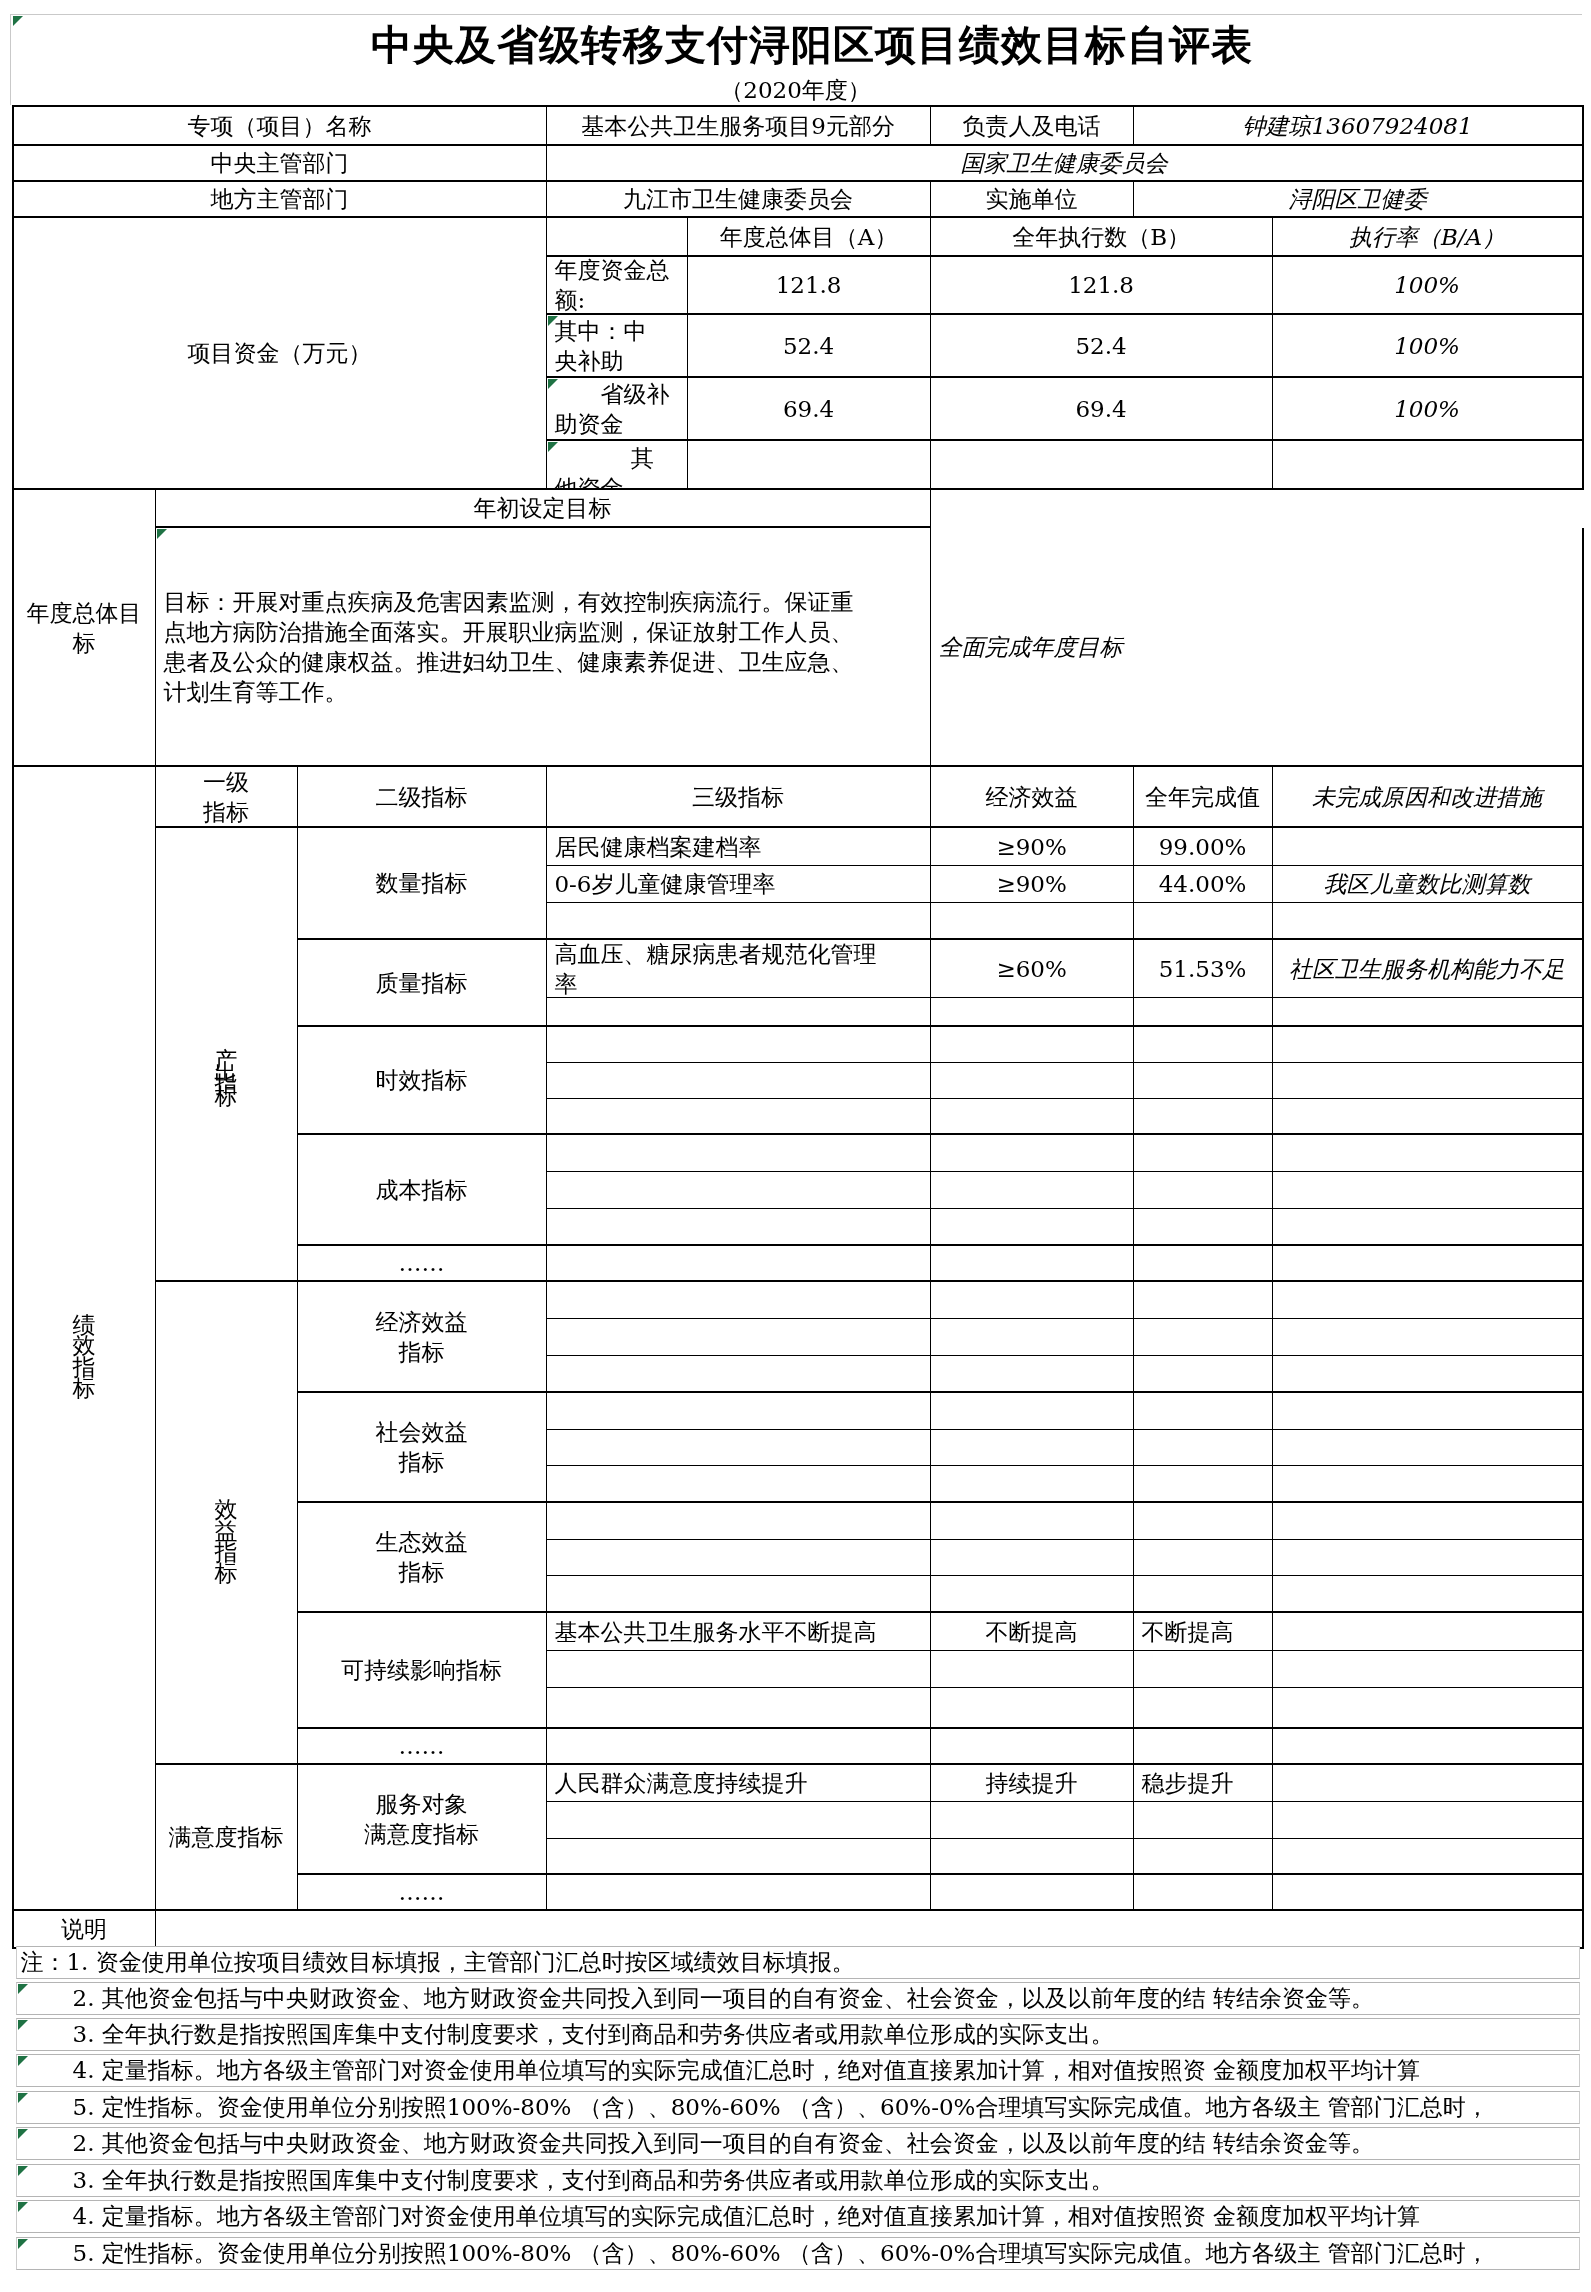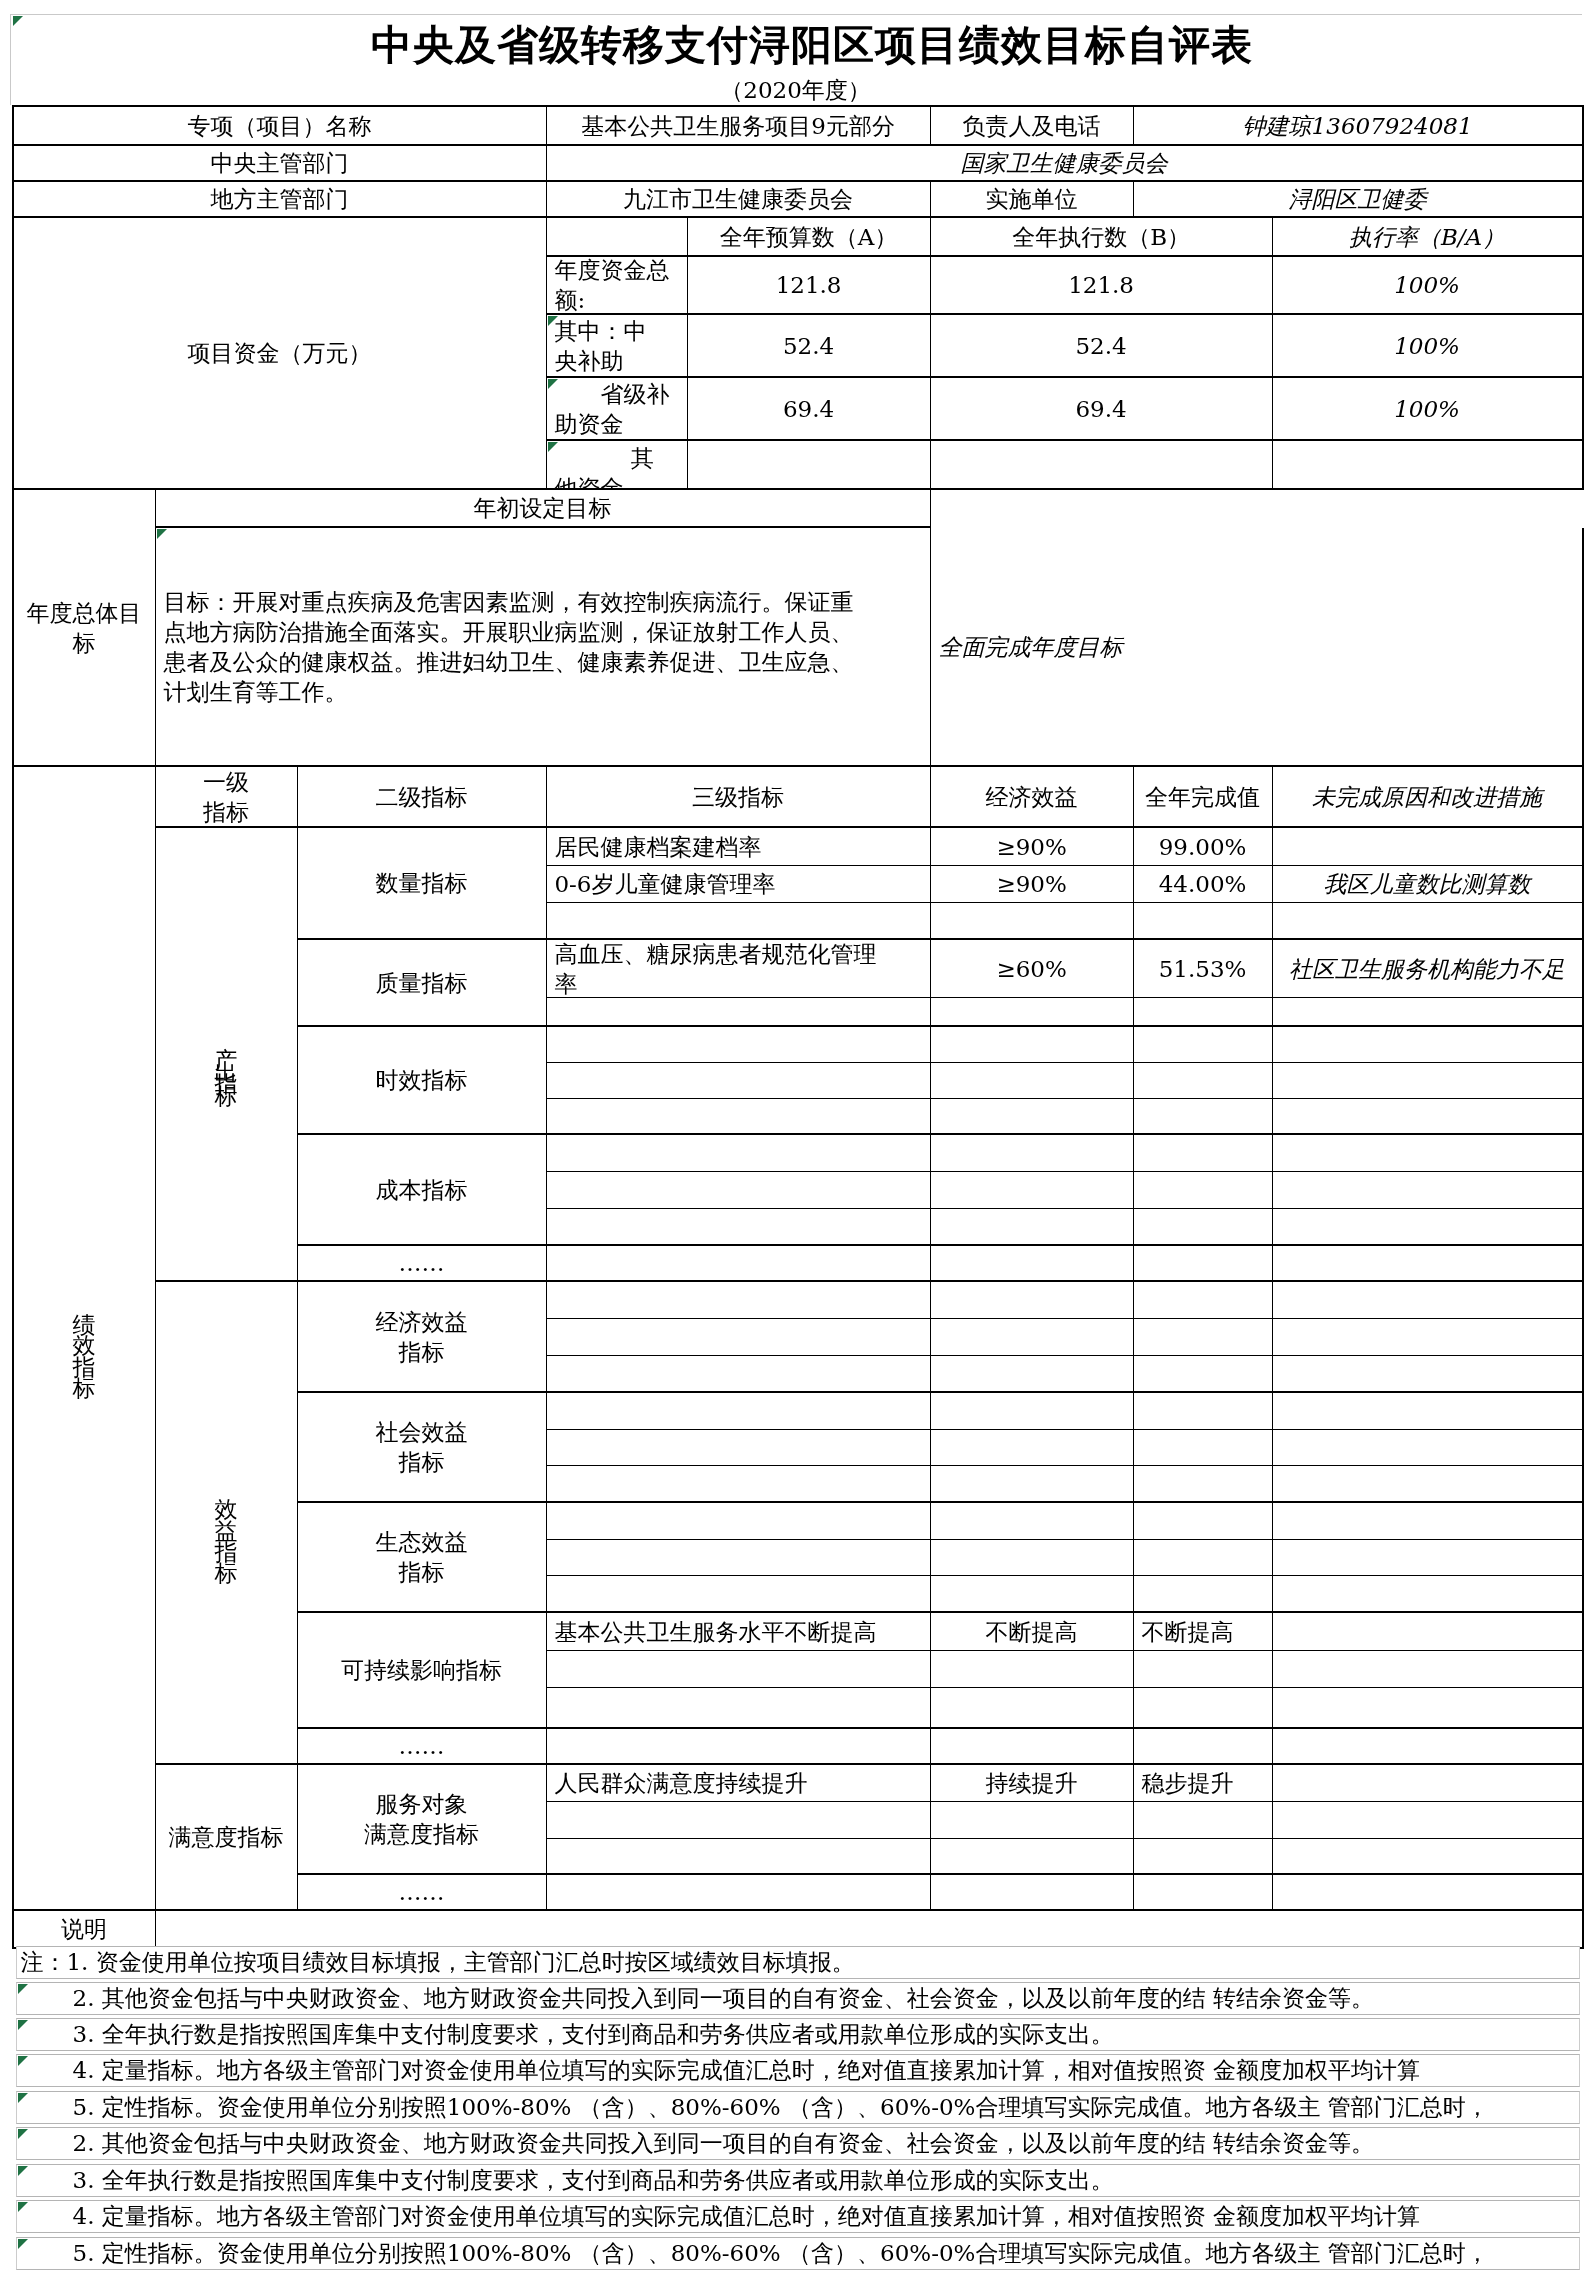--- a/index.html
+++ b/index.html
@@ -49,21 +49,21 @@
     <div class="c bb3 br3" style="grid-area:1/7/2/9">钟建琼13607924081</div>
     <div class="c bb3" style="grid-area:2/1/3/4">中央主管部门</div>
     <div class="c bb3 br3" style="grid-area:2/4/3/9">国家卫生健康委员会</div>
     <div class="c bb3" style="grid-area:3/1/4/4">地方主管部门</div>
     <div class="c bb3" style="grid-area:3/4/4/6">九江市卫生健康委员会</div>
     <div class="c bb3" style="grid-area:3/6/4/7">实施单位</div>
     <div class="c bb3 br3" style="grid-area:3/7/4/9">浔阳区卫健委</div>
 
     <div class="c bb3" style="grid-area:4/1/9/4">项目资金（万元）</div>
     <div class="c bb3" style="grid-area:4/4/5/5"></div>
-    <div class="c bb3" style="grid-area:4/5/5/6">全年预算数（A）</div>
+    <div class="c bb3" style="grid-area:4/5/5/6">年度总体目（A）</div>
     <div class="c bb3" style="grid-area:4/6/5/8">全年执行数（B）</div>
     <div class="c bb3 br3" style="grid-area:4/8/5/9">执行率（B/A）</div>
 
     <div class="c bb3 left pre" style="grid-area:5/4/6/5">年度资金总
 额:</div>
     <div class="c bb3" style="grid-area:5/5/6/6">121.8</div>
     <div class="c bb3" style="grid-area:5/6/6/8">121.8</div>
     <div class="c bb3 br3" style="grid-area:5/8/6/9">100%</div>
 
     <div class="c bb3 left pre" style="grid-area:6/4/7/5"><span class="tri"></span><span class="pre"> 其中：中

